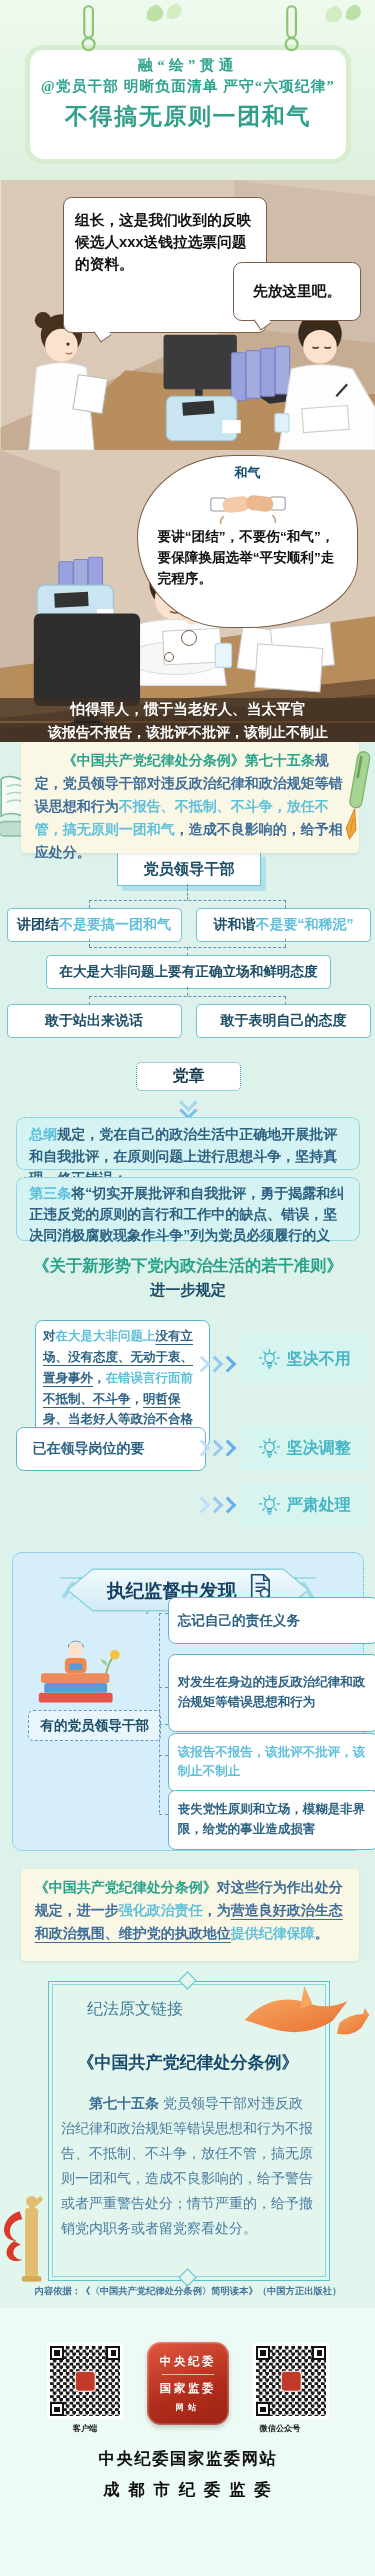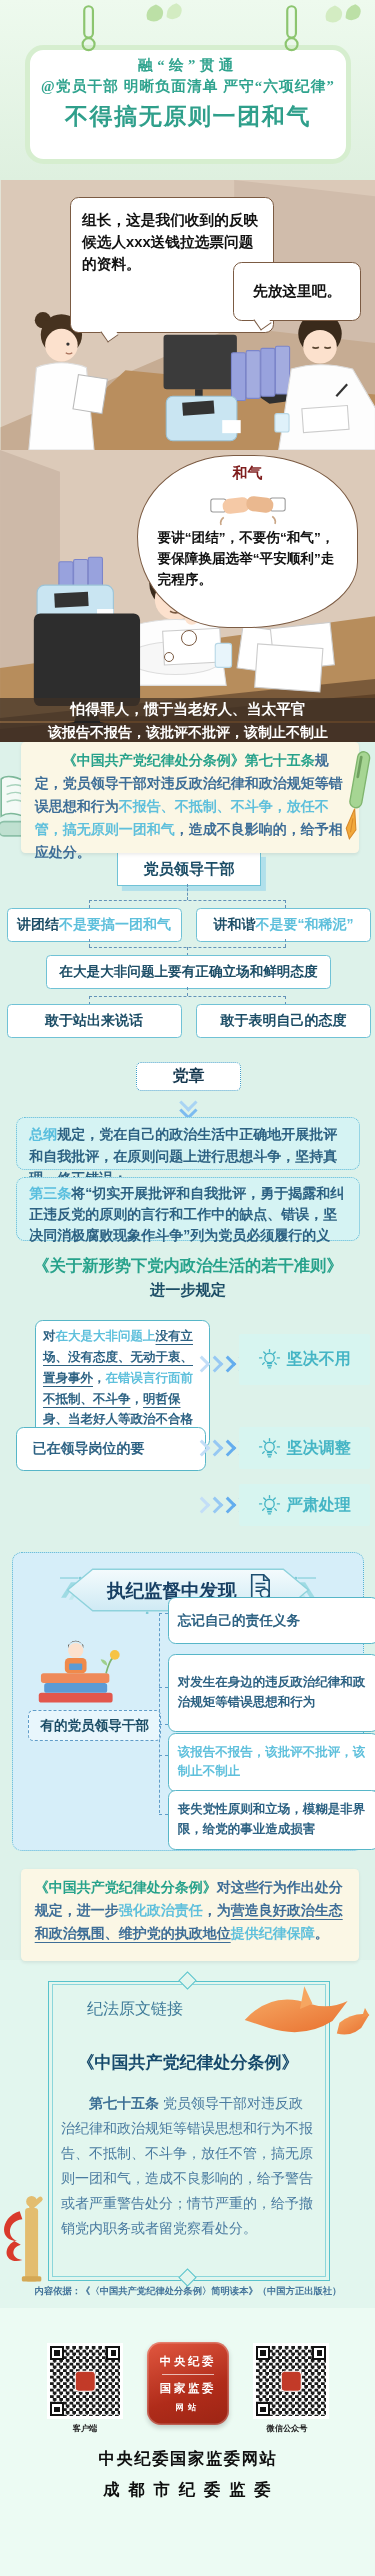--- a/index.html
+++ b/index.html
@@ -25,30 +25,30 @@
   .hd-title{top:101px;font-size:23px;font-weight:900;color:#2f9f8b;letter-spacing:1.6px;}
 
   
   .sec-comic1{height:270px;}
   .sec-comic2{height:292px;}
   .scene{position:absolute;left:0;top:0;}
   .bubble{position:absolute;background:#fff;border:1.6px solid #7b5b43;border-radius:8.7px;
           font-weight:700;color:#111;z-index:2;}
   .bubble .tail{position:absolute;width:12px;height:12px;background:#fff;
           border-right:1.6px solid #7b5b43;border-bottom:1.6px solid #7b5b43;}
-  .bubble1{left:70px;top:17.4px;width:180px;height:112px;padding:11px 11px;font-size:14.7px;line-height:22px;}
+  .bubble1{left:63px;top:17.4px;width:180px;height:112px;padding:11px 11px;font-size:14.7px;line-height:22px;}
   .bubble1 .tail{left:32px;bottom:-7.6px;transform:rotate(55deg);}
   .bubble2{left:233px;top:82px;width:126px;height:57px;display:flex;align-items:center;justify-content:center;
            font-size:14.7px;}
   .bubble2 .tail{left:22px;bottom:-7.6px;transform:rotate(55deg);}
 
   .cloud{position:absolute;left:137px;top:5.4px;width:219px;height:171px;background:#fff;
          border:1.6px solid #7b5b43;border-radius:48% 52% 55% 45% / 52% 48% 42% 58%;z-index:2;
          text-align:center;}
-  .cloud-label{margin-top:7.6px;font-size:15px;font-weight:800;color:#7f1d1d;}
+  .cloud-label{margin-top:7.6px;font-size:13px;font-weight:800;color:#0c4a6e;}
   .handshake{display:block;margin:1.1px auto 2.2px auto;}
   .cloud-text{padding:0 19.6px;font-size:13.6px;font-weight:800;color:#111;line-height:20.7px;text-align:left;}
   .cloud-dot{position:absolute;background:#fff;border:1.6px solid #7b5b43;border-radius:50%;z-index:2;}
   .d1{left:181px;top:180px;width:14px;height:14px;}
   .d2{left:164px;top:202px;width:8.2px;height:8.2px;}
   .caption{position:absolute;left:0;right:0;text-align:center;color:#fff;font-weight:700;z-index:3;}
   .caption1{top:248px;height:23px;line-height:23px;font-size:14.7px;background:rgba(62,48,38,.72);}
   .caption2{top:273px;height:19px;line-height:19px;font-size:14px;background:rgba(62,48,38,.8);}
 
   
@@ -175,21 +175,21 @@
   .qr1{left:47px;} .qr2{left:253px;}
   .qr-pattern{position:relative;width:100%;height:100%;
               background:repeating-conic-gradient(#1a1a1a 0% 25%, #ffffff 0% 50%);
               background-size:6.5px 6.5px;}
   .finder{position:absolute;width:14px;height:14px;border:2.2px solid #111;background:#fff;box-sizing:border-box;}
   .finder::after{content:"";position:absolute;left:2.2px;top:2.2px;right:2.2px;bottom:2.2px;background:#111;}
   .ftl{left:0;top:0;} .ftr{right:0;top:0;} .fbl{left:0;bottom:0;}
   .qr-chip{position:absolute;left:50%;top:50%;transform:translate(-50%,-50%);width:18.5px;height:18.5px;
            background:#c23a28;border:1.6px solid #fff;border-radius:3.8px;}
   .qr-label{position:absolute;top:115px;width:76px;text-align:center;font-size:8.2px;color:#222;font-weight:600;}
-  .ql1{left:47px;} .ql2{left:249px;}
+  .ql1{left:47px;} .ql2{left:242px;}
   .badge{position:absolute;left:147px;top:34px;width:82px;height:83px;border-radius:14px;
          background:linear-gradient(160deg,#e25840,#b02c1a 60%,#9c2414);
          box-shadow:inset 0 0 0 1.6px rgba(255,255,255,.25),0 2.2px 5.4px rgba(0,0,0,.18);
          color:#fff;text-align:center;font-family:"Liberation Serif","DejaVu Serif",serif;}
   .badge .b1{margin-top:12px;font-size:11.4px;font-weight:700;letter-spacing:2.7px;}
   .bdiv{display:block;width:52px;height:1.1px;background:rgba(255,255,255,.65);margin:5.4px auto;}
   .badge .b2{font-size:11.4px;font-weight:700;letter-spacing:2.7px;}
   .badge .b3{margin-top:6.5px;font-size:8.2px;font-weight:700;letter-spacing:4.4px;}
   .site1{position:absolute;left:0;right:0;top:140px;text-align:center;font-size:16.3px;font-weight:900;
          color:#0f0f0f;letter-spacing:1.6px;}

